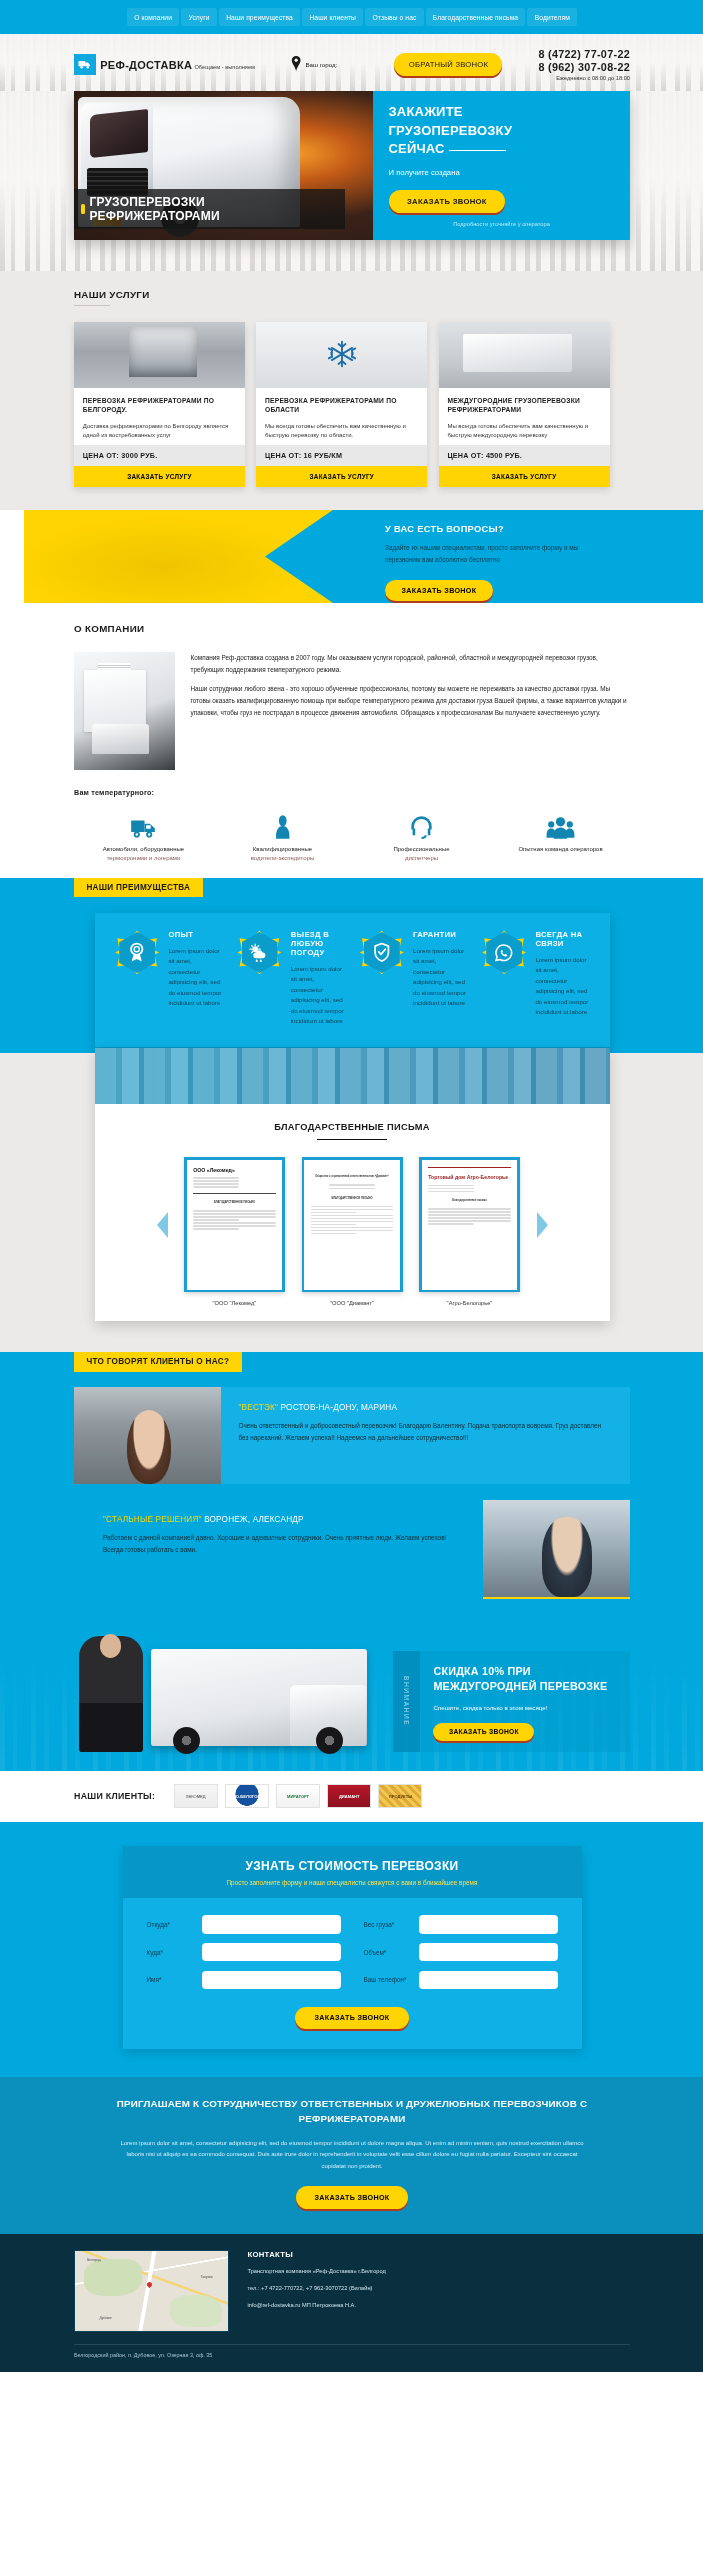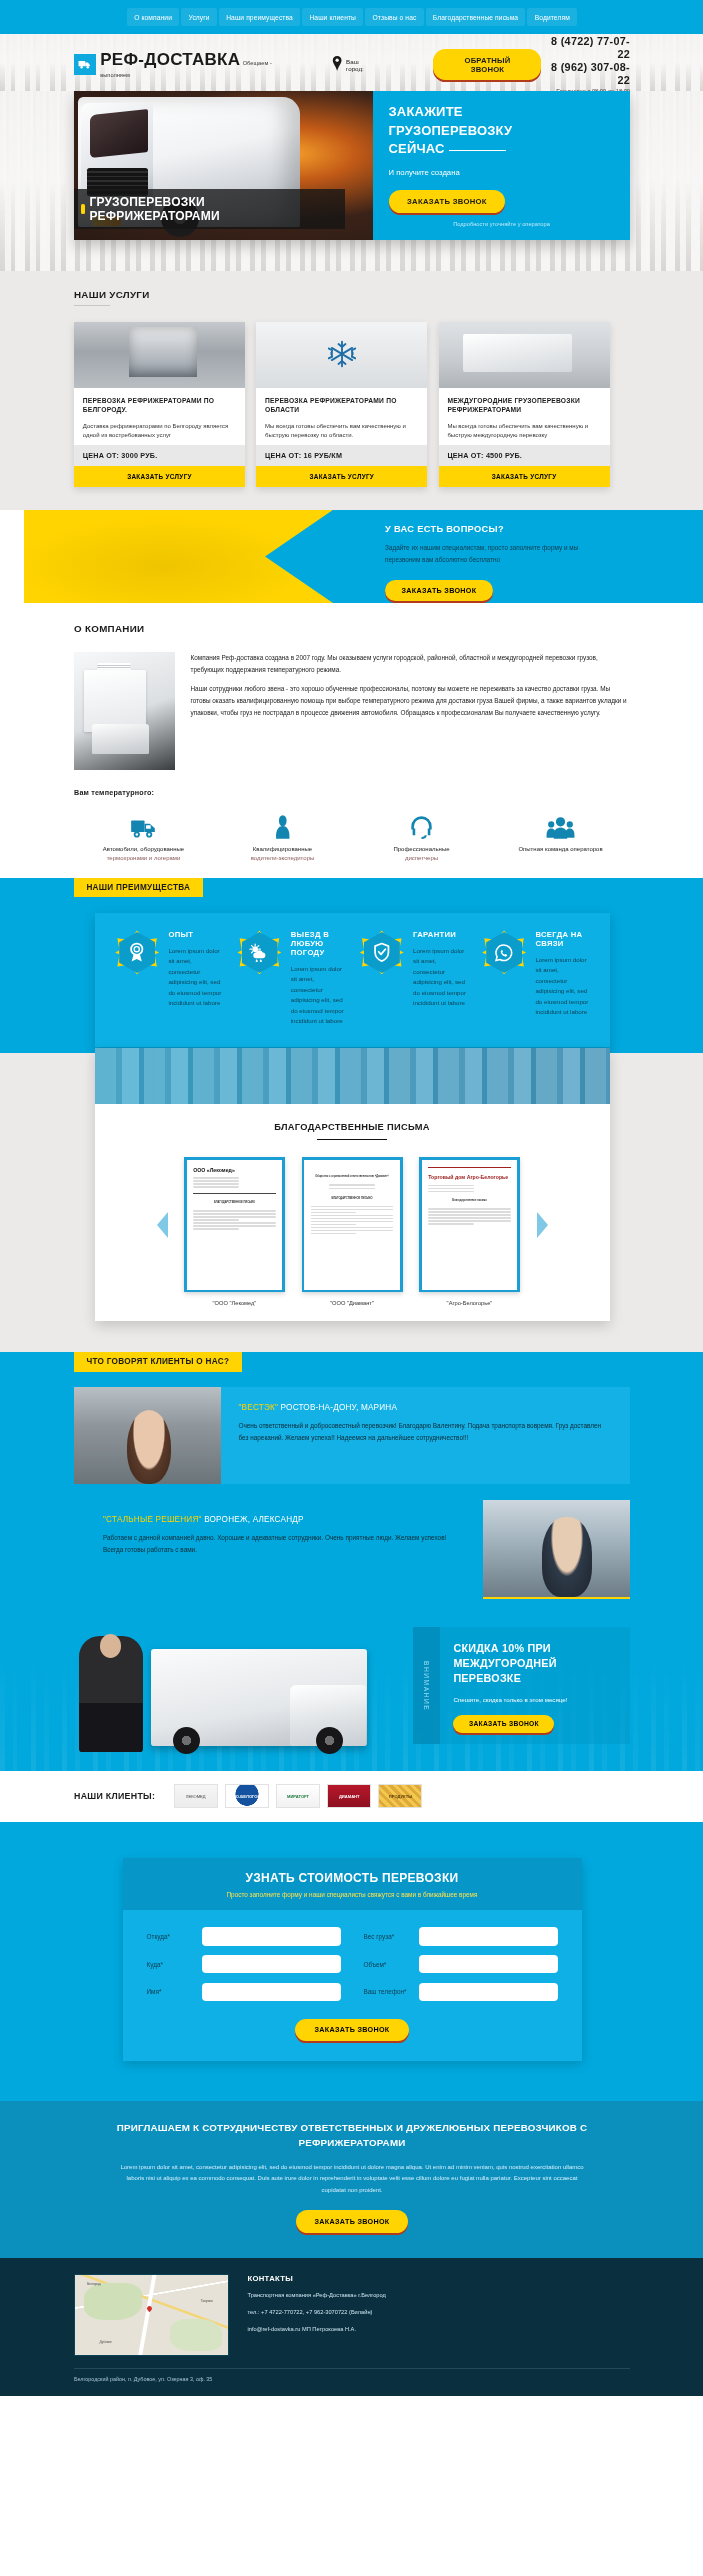--- a/index.html
+++ b/index.html
@@ -62,36 +62,36 @@
     display: flex;
     align-items: center;
     padding-top: 4.1px;
   }
   .logo-box { display: flex; align-items: center; gap: 4.6px; }
   .logo-mark {
     width: 21.6px; height: 21.6px; background: #0fa9e0;
     display: flex; align-items: center; justify-content: center; flex: none;
   }
   .logo-txt .l1 {
-    font-size: 17px; font-weight: bold; letter-spacing: 0.3px;
+    font-size: 11px; font-weight: bold; letter-spacing: 0.3px;
     font-family: "Liberation Sans Narrow","Liberation Sans",sans-serif;
   }
   .logo-txt .l2 { font-size: 5.7px; color: #3a3a3a; margin-top: 0.5px; }
 
   .city-pick { display: flex; align-items: center; gap: 4.1px; margin-left: 36px; }
   .city-pick .lbl { font-size: 6.2px; color: #222; }
 
   .cb-btn {
     margin-left: 57px;
     background: #ffd400;
     color: #1b1b1b;
     border: none;
     border-radius: 12.4px;
     padding: 6.7px 14.4px;
-    font-size: 7.7px; font-weight: bold;
+    font-size: 7.7px; font-weight: normal;
     letter-spacing: 0.2px;
     box-shadow: 0 2.1px 0 #b23b1c;
     cursor: pointer;
     font-family: "Liberation Sans Narrow","Liberation Sans",sans-serif;
   }
   .phones { margin-left: auto; text-align: right; }
   .phones .ph {
     font-size: 10.8px; font-weight: bold; letter-spacing: 0.3px; line-height: 1.2;
     font-family: "Liberation Sans Narrow","Liberation Sans",sans-serif;
   }
@@ -375,21 +375,21 @@
   .testi-p { color:#0e2b35; font-size: 6.4px; line-height:1.85; margin-top: 8.2px; }
 
   
   .disc-wrap { position:relative; background:#00a8dd; padding: 13.4px 0 18.5px; overflow:hidden; }
   .disc-wrap .cityghost{
     position:absolute; inset:0; opacity:.22;
     background: repeating-linear-gradient(90deg, rgba(255,255,255,.35) 0 5.2px, transparent 5.2px 13.4px, rgba(255,255,255,.22) 13.4px 17.5px, transparent 17.5px 31px);
     mask-image: linear-gradient(to top, #000 0, transparent 75%);
     -webkit-mask-image: linear-gradient(to top, #000 0, transparent 75%);
   }
-  .disc-row { position:relative; display:flex; align-items: flex-start; gap: 20px; }
+  .disc-row { position:relative; display:flex; align-items: flex-end; }
   .disc-left { width: 319px; position:relative; height: 125px; }
   .d-man {
     position:absolute; left: 5.2px; bottom: 0; width: 64px; height: 116px;
     background: linear-gradient(180deg,#2b2b2d 0 58%, #15151a 58% 100%);
     border-radius: 20.6px 20.6px 3.1px 3.1px;
   }
   .d-man .head { position:absolute; left:20.6px; top:-2.1px; width:21.6px; height:24px; background:#d8b596; border-radius:50%; }
   .d-truck {
     position:absolute; left: 77px; bottom: 6.2px; width: 216px; height: 97px;
     background: linear-gradient(170deg,#fbfbfc 0%, #e4e7ea 60%, #b9bec3 100%);
@@ -431,21 +431,21 @@
   .clogo { height: 24px; width: 44px; border:0.5px solid #e2e2e2; display:flex; align-items:center; justify-content:center; font-size:4.1px; text-align:center; color:#444; padding:1.5px; overflow:hidden; }
   .clogo.m { background: linear-gradient(180deg,#f6f6f6,#ececec); }
   .clogo.b { background: radial-gradient(circle at 50% 42%, #1452a0 0 46%, #ffffff 48%); color:#fff; font-weight:bold;}
   .clogo.g { background: linear-gradient(180deg,#ffffff,#f1f1f1); color:#1a7a3c; font-weight:bold;}
   .clogo.r { background: linear-gradient(180deg,#b7172a,#8d1020); color:#fff; font-weight:bold;}
   .clogo.f { background: repeating-linear-gradient(45deg,#f2c94c 0 3.1px,#e0a93b 3.1px 6.2px); color:#5a3a0a; font-weight:bold;}
 
   
   .costwrap { background:#00a8dd; padding: 24px 0 28px; }
   .cost {
-    width: 459px; margin:12px auto; background:#0fb0e6; box-shadow: 0 4.1px 10.3px rgba(0,0,0,.16);
+    width: 459px; margin:0 auto; background:#0fb0e6; box-shadow: 0 4.1px 10.3px rgba(0,0,0,.16);
   }
   .cost-head { background: rgba(0,130,175,.55); padding: 13.4px 0 11.3px; text-align:center; }
   .cost-head h3 {
     color:#fff; font-size: 12px; letter-spacing:0.3px; text-transform: uppercase;
     font-family:"Liberation Sans Narrow","Liberation Sans",sans-serif;
   }
   .cost-head p { color:#ffe14d; font-size: 6.4px; margin-top: 6.2px; }
   .cost-form { padding: 17.5px 24px 19.6px; }
   .cost-grid { display:grid; grid-template-columns: 1fr 1fr; gap: 9.3px 23px; }
   .fld { display:flex; align-items:center; gap: 8.2px; }

